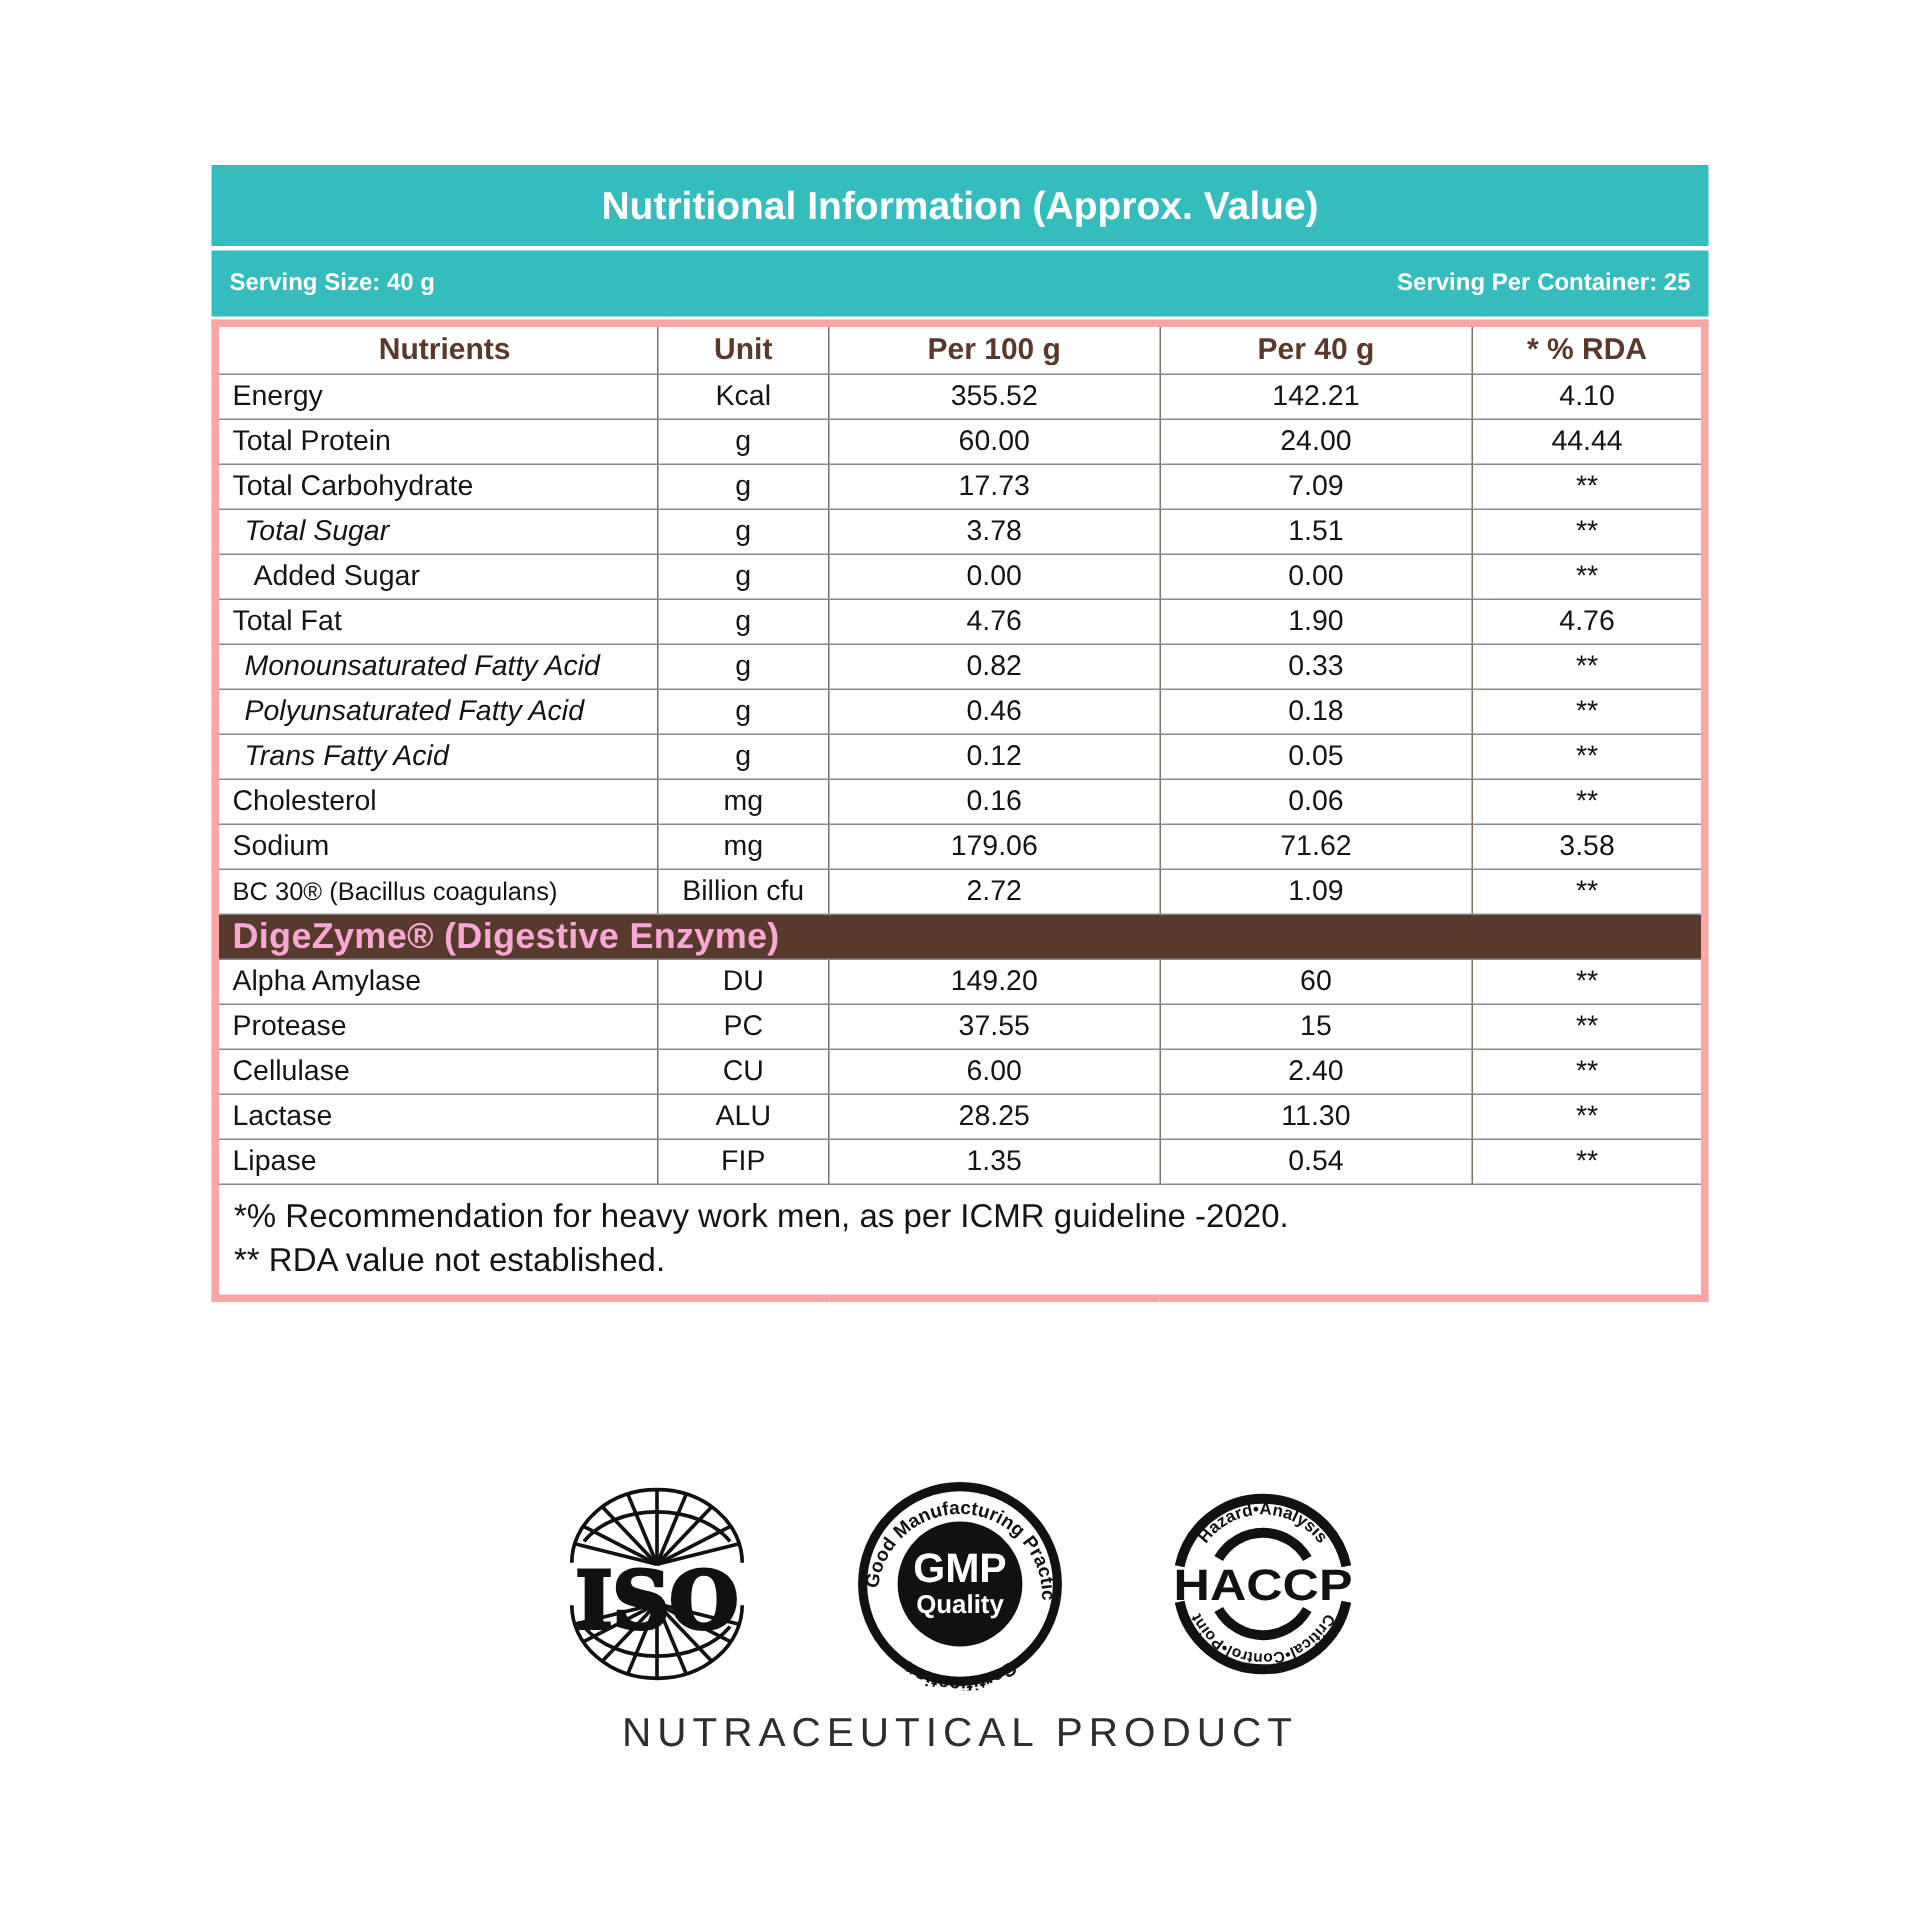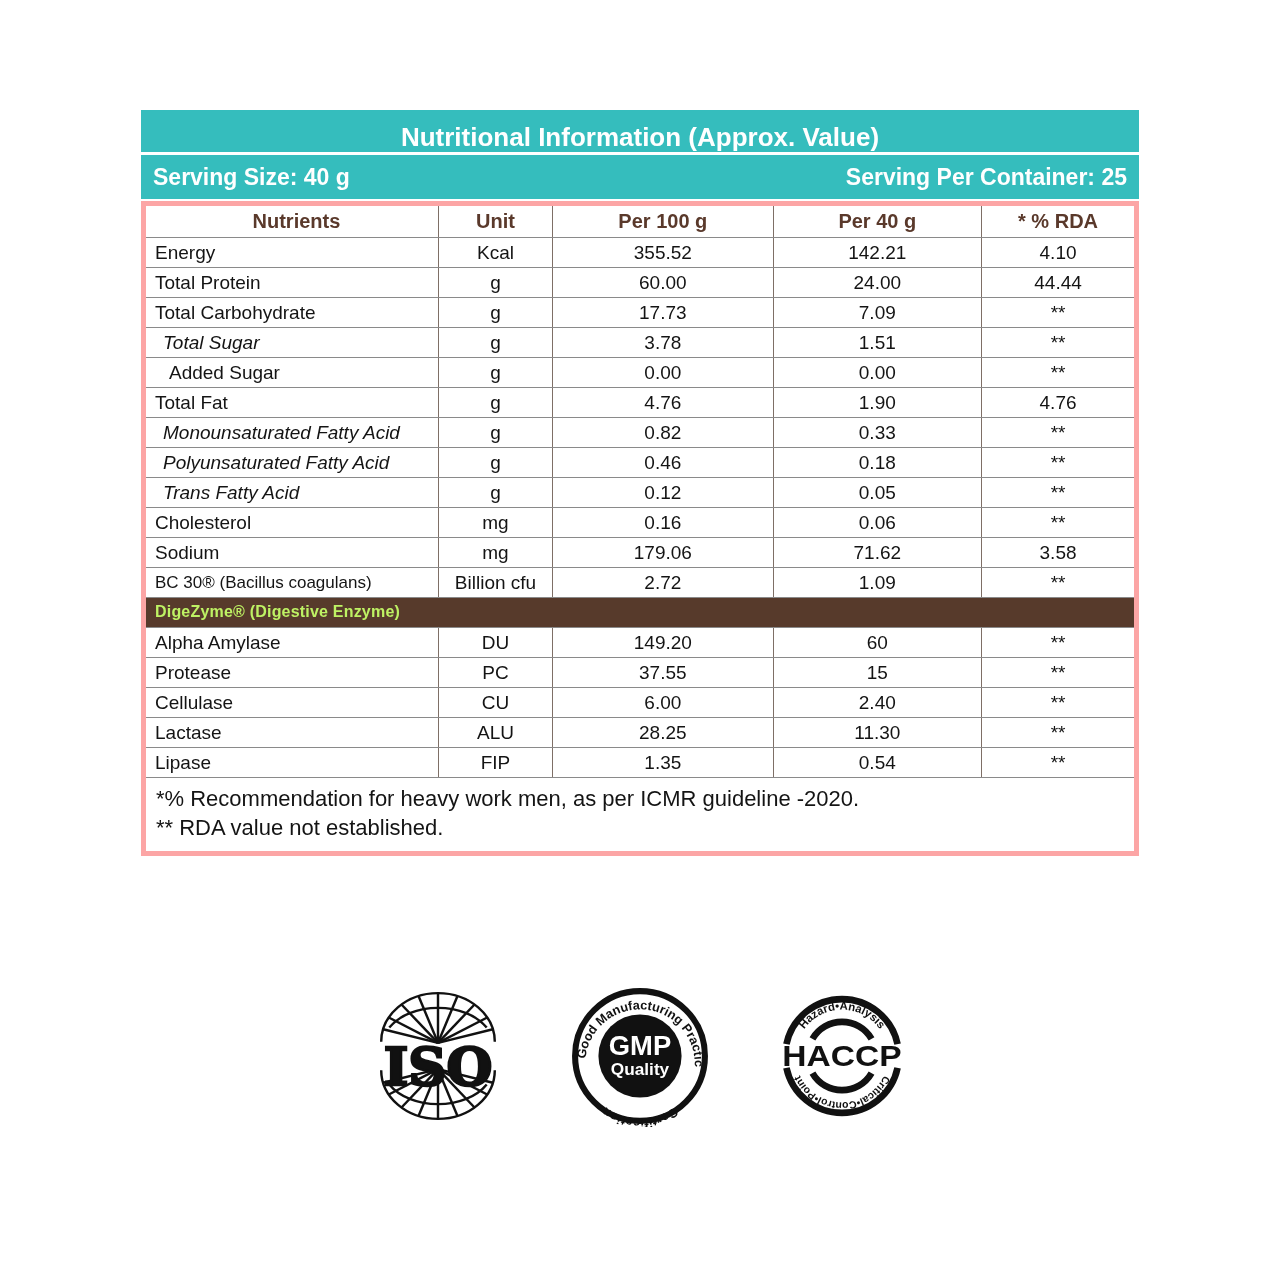--- a/index.html
+++ b/index.html
@@ -8,30 +8,30 @@
     position:relative;
     width:1280px; height:1280px;
     background:#ffffff;
     font-family:"Liberation Sans", sans-serif;
     overflow:hidden;
   }
   .panel { position:absolute; left:141px; top:110px; width:998px; }
 
   .title-band {
     background:#35bdbd; color:#ffffff;
-    height:42px; line-height:54px;
+    height:54px; line-height:54px;
     text-align:center; font-weight:bold; font-size:26px;
   }
   .serving-band {
     margin-top:3px;
     background:#35bdbd; color:#ffffff;
     height:44px;
     display:flex; justify-content:space-between; align-items:center;
     padding:0 12px;
-    font-weight:bold; font-size:23px;
+    font-weight:bold; font-size:16px;
   }
 
   table.nutrition {
     margin-top:2px;
     width:100%;
     border-collapse:collapse;
     border:5px solid #fca5a5;
   }
   table.nutrition th, table.nutrition td {
     border-top:1px solid #8a8a8a;
@@ -48,22 +48,22 @@
   }
   th.col-name { text-align:left; padding-left:9px; }
   td.name { text-align:left; padding-left:9px; font-size:19px; color:#141414; }
   td.val  { text-align:center; font-size:19px; color:#141414; }
   td.name.it { font-style:italic;margin-left:28px; }
   td.name.in1 { padding-left:17px; }
   td.name.in2 { padding-left:23px; }
   td.name.small { font-size:17px; }
 
   td.band-cell {
-    background:#573a2b; color:#bef264;
-    font-weight:bold; font-size:16px;
+    background:#573a2b; color:#f9a8d4;
+    font-weight:bold; font-size:24px;
     height:36px; padding-left:9px;
     letter-spacing:0.2px;
   }
   td.notes-cell { padding:7px 10px 9px 10px; height:auto;margin-left:26px; }
   .note-line { font-size:22px; color:#141414; line-height:1.3; }
 
   .badges-row {
     position:absolute; top:985px; left:0; width:100%;
     display:flex; justify-content:center; align-items:center; gap:60px;
   }
@@ -339,14 +339,15 @@
           <textPath href="#haccpTop" startOffset="50%" text-anchor="middle">Hazard•Analysis</textPath>
         </text>
         <text font-family="Liberation Sans, sans-serif" font-weight="bold" font-size="11" fill="#111">
           <textPath href="#haccpBot" startOffset="50%" text-anchor="middle">Critical•Control•Point</textPath>
         </text>
         <text x="75" y="81" text-anchor="middle" fill="#111" font-family="Liberation Sans, sans-serif" font-weight="bold" font-size="31" textLength="126" lengthAdjust="spacingAndGlyphs">HACCP</text>
       </svg>
     </div>
   </div>
 
+  <div class="product-type">NUTRACEUTICAL PRODUCT</div>
 
 </div>
 
 </body></html>

